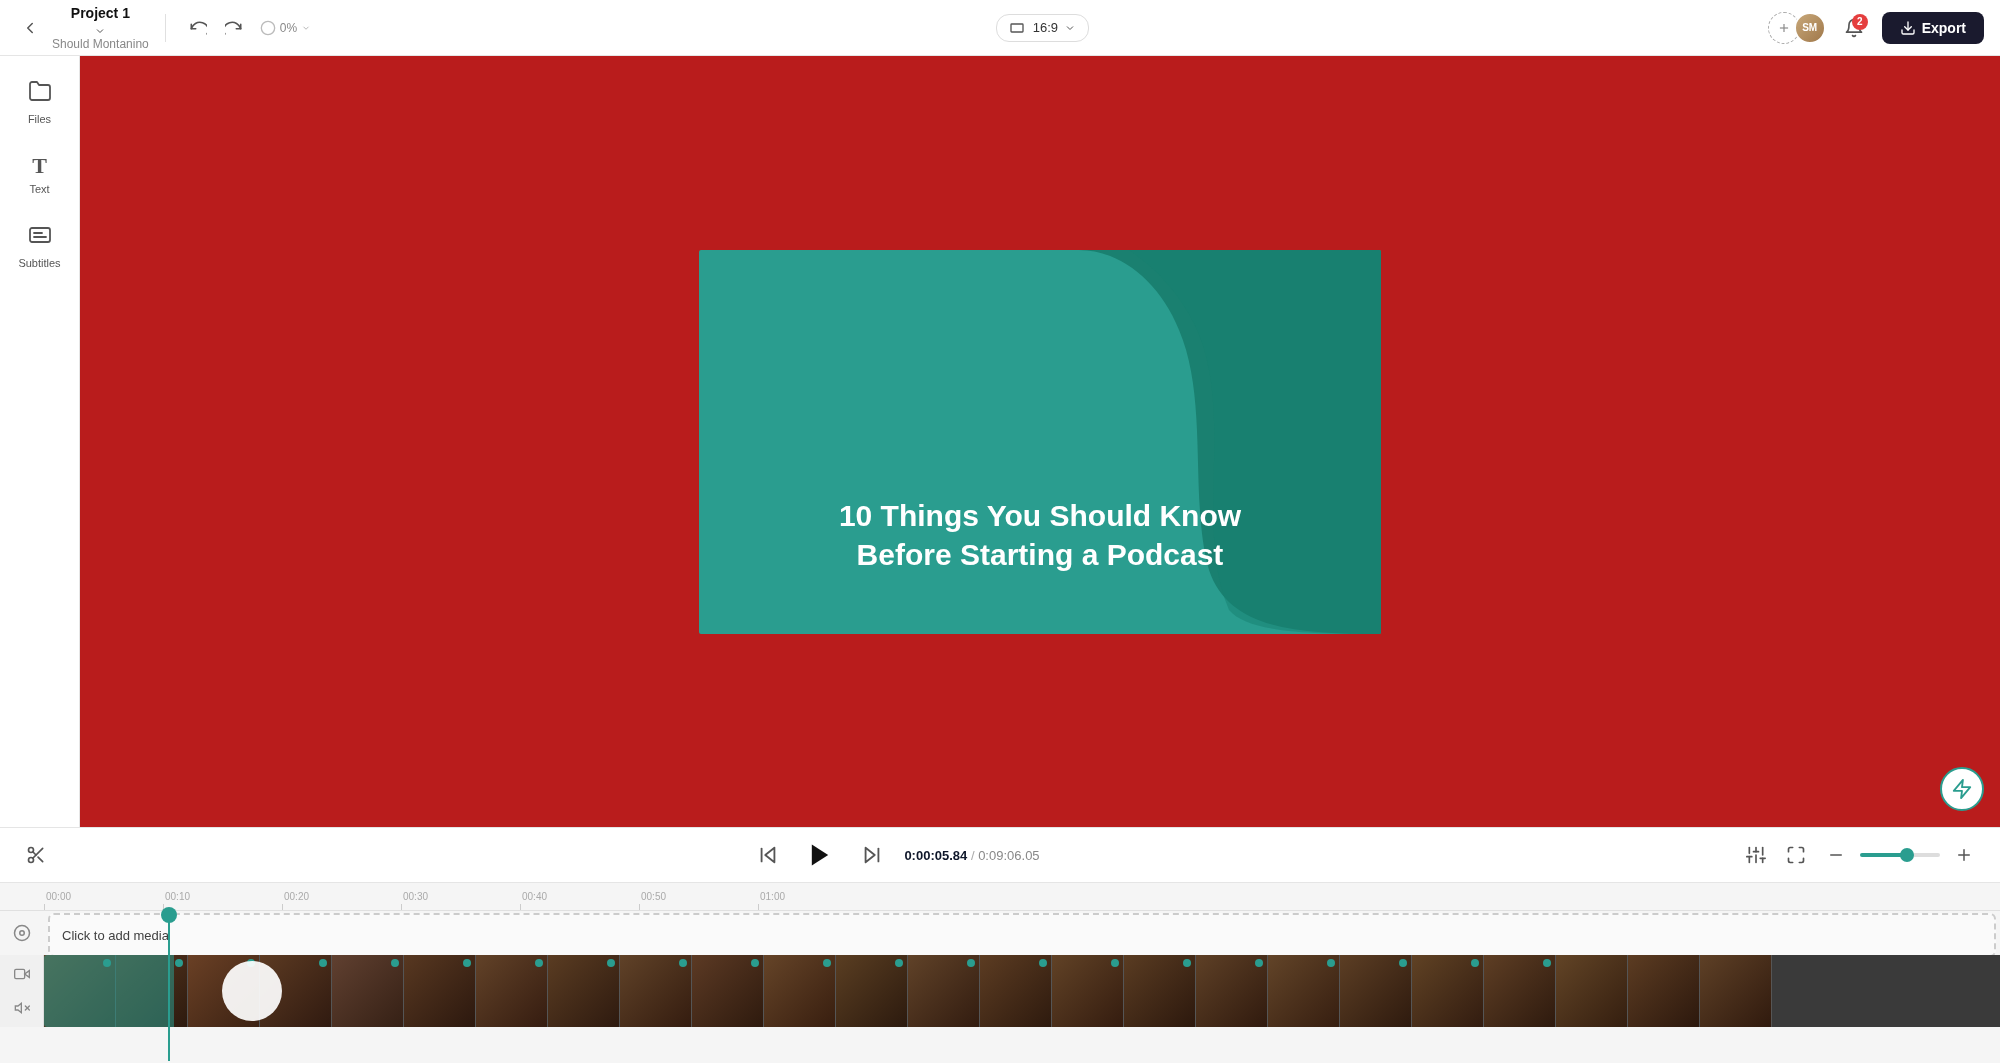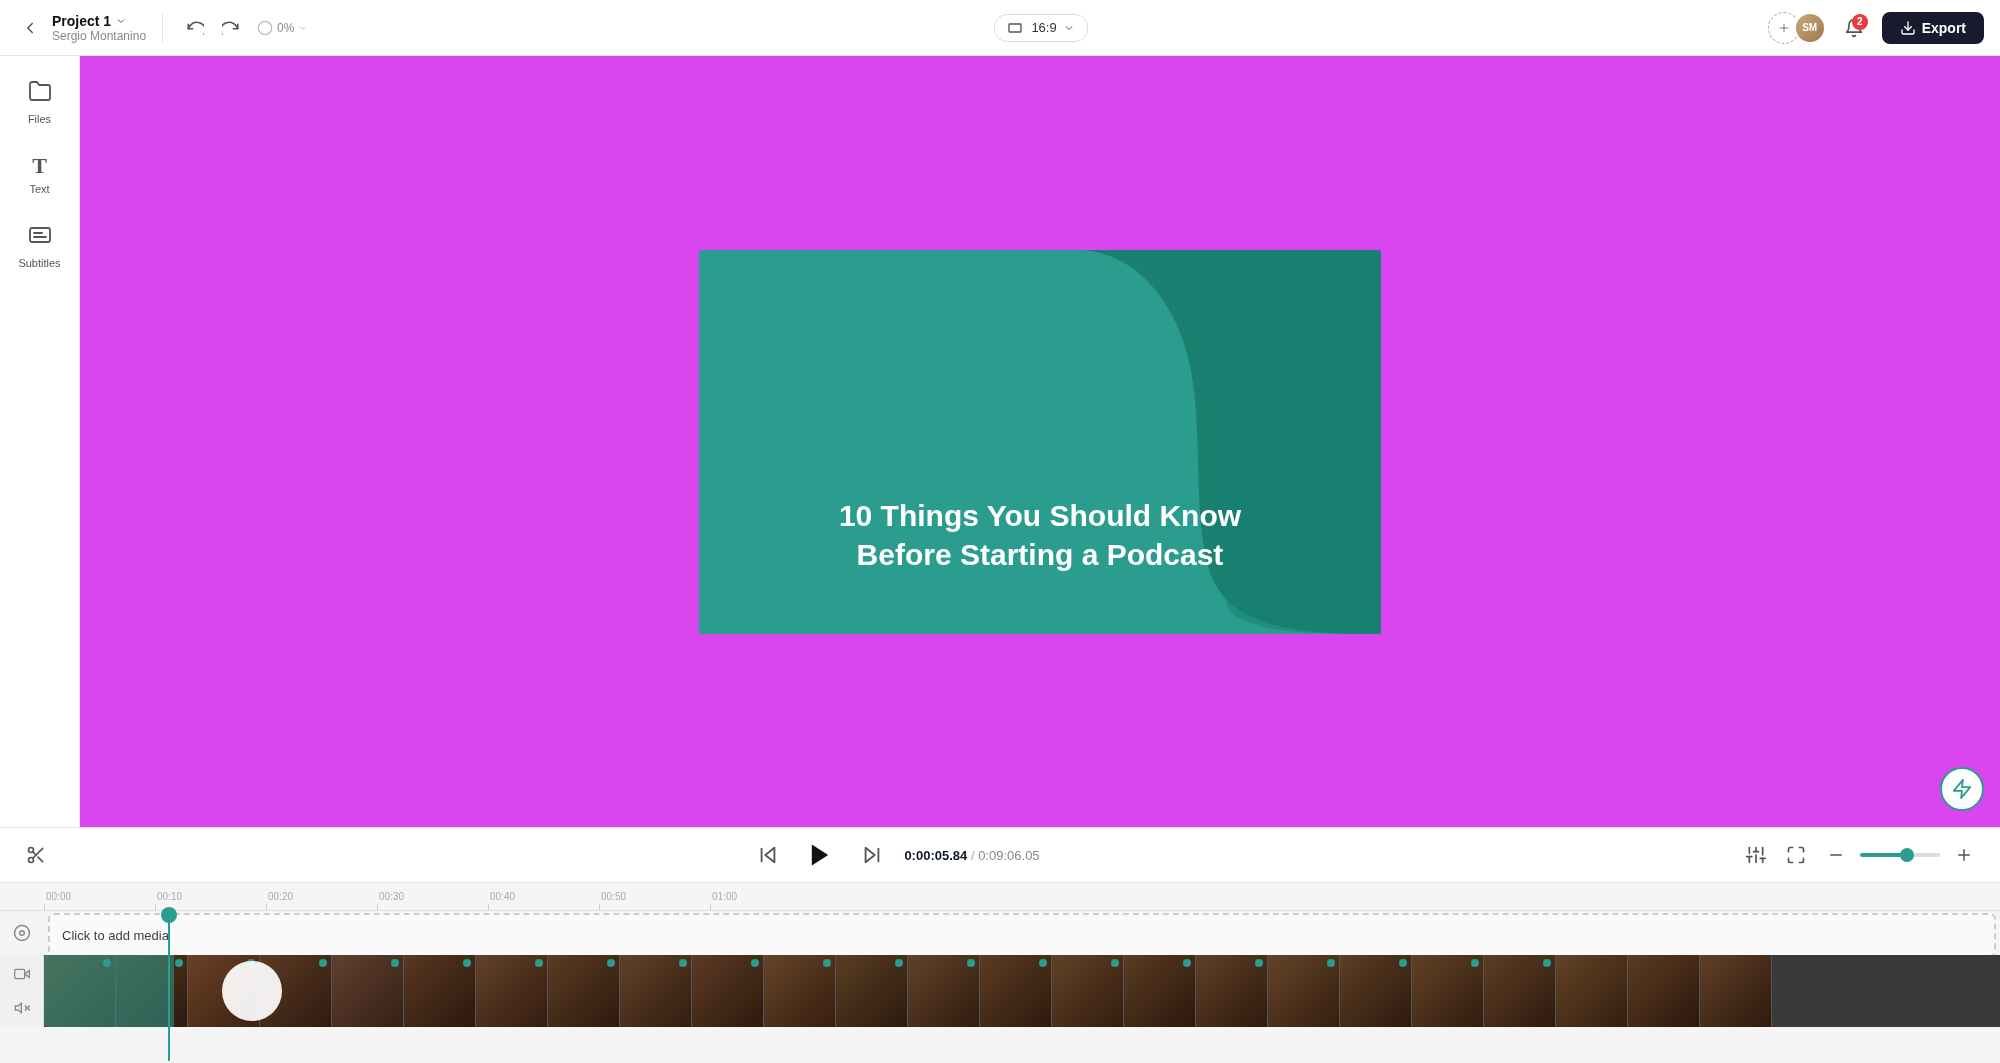--- a/index.html
+++ b/index.html
@@ -13,21 +13,21 @@
       display: flex;
       align-items: center;
       padding: 0 16px;
       gap: 12px;
       flex-shrink: 0;
       z-index: 10;
     }
     .topbar-left { display: flex; align-items: center; gap: 8px; }
     .back-btn { width: 28px; height: 28px; border: none; background: none; cursor: pointer; display: flex; align-items: center; justify-content: center; color: #555; font-size: 18px; }
     .project-info { display: flex; flex-direction: column; }
-    .project-name { font-size: 14px; font-weight: 600; color: #111; display: flex; align-items: center; gap: 4px; }
+    .project-name { font-size: 14px; font-weight: 600; color: #111; display: flex; align-items: center; gap: 4px; flex-direction: column; }
     .project-user { font-size: 12px; color: #888; }
     .divider-v { width: 1px; height: 28px; background: #e0e0e0; margin: 0 8px; }
     .undo-redo { display: flex; gap: 4px; }
     .icon-btn { width: 32px; height: 32px; border: none; background: none; cursor: pointer; display: flex; align-items: center; justify-content: center; color: #555; font-size: 16px; border-radius: 4px; }
     .topbar-center { flex: 1; display: flex; justify-content: center; }
     .aspect-ratio-btn { display: flex; align-items: center; gap: 6px; background: none; border: 1px solid #ddd; border-radius: 13px; padding: 5px 12px; cursor: pointer; font-size: 13px; color: #333; }
     .topbar-right { display: flex; align-items: center; gap: 12px; }
     .add-user-btn { width: 32px; height: 32px; border: 1px dashed #aaa; background: none; border-radius: 50%; cursor: pointer; display: flex; align-items: center; justify-content: center; color: #777; font-size: 16px; }
     .avatar { width: 32px; height: 32px; border-radius: 50%; background: #c8a87a; overflow: hidden; display: flex; align-items: center; justify-content: center; font-size: 10px; color: white; font-weight: 600; }
     .notif-btn { position: relative; width: 32px; height: 32px; background: none; border: none; cursor: pointer; display: flex; align-items: center; justify-content: center; color: #555; font-size: 18px; }
@@ -64,21 +64,21 @@
       border-radius: 8px;
       cursor: pointer;
       color: #555;
     }
     .sidebar-item .si-icon { font-size: 22px; }
     .sidebar-item .si-label { font-size: 11px; font-weight: 500; }
 
     
     .canvas-area {
       flex: 1;
-      background: #d946ef;
+      background: #b91c1c;
       display: flex;
       align-items: center;
       justify-content: center;
       position: relative;
     }
     .canvas-frame {
       width: 682px;
       height: 384px;
       background: #2a9d8f;
       position: relative;
@@ -298,21 +298,21 @@
         <polyline points="15 18 9 12 15 6"></polyline>
       </svg>
     </button>
     <div class="project-info">
       <div class="project-name">
         <span>Project 1</span>
         <svg width="12" height="12" viewBox="0 0 24 24" fill="none" stroke="#555" stroke-width="2">
             <polyline points="6 9 12 15 18 9"></polyline>
           </svg>
       </div>
-      <div class="project-user">Sergio Montanino</div>
+      <div class="project-user">Should Montanino</div>
     </div>
     <div class="divider-v"></div>
     <div class="undo-redo">
       <button class="icon-btn">
         <svg width="18" height="18" viewBox="0 0 24 24" fill="none" stroke="#555" stroke-width="2" stroke-linecap="round" stroke-linejoin="round">
             <path d="M3 7v6h6"></path>
             <path d="M3 13C5 7 11 3 18 5s10 9 6 15"></path>
           </svg>
       </button>
       <button class="icon-btn">
@@ -490,21 +490,21 @@
           <line x1="5" y1="12" x2="19" y2="12"></line>
         </svg>
     </button>
   </div>
 </div>
 
 <div class="timeline-area">
 
   <div class="timeline-ruler-row">
     <div style="display:flex; align-items:flex-end; width:100%;">
-      <div style="display:flex; align-items:flex-end; gap:8px; flex:1;">
+      <div style="display:flex; align-items:flex-end; gap:16px; flex:1;">
         <div class="ruler-tick">
           <div class="ruler-tick-line"></div>
           <div class="ruler-tick-label">00:00</div>
         </div>
         <div class="ruler-tick">
           <div class="ruler-tick-line"></div>
           <div class="ruler-tick-label">00:10</div>
         </div>
         <div class="ruler-tick">
           <div class="ruler-tick-line"></div>

